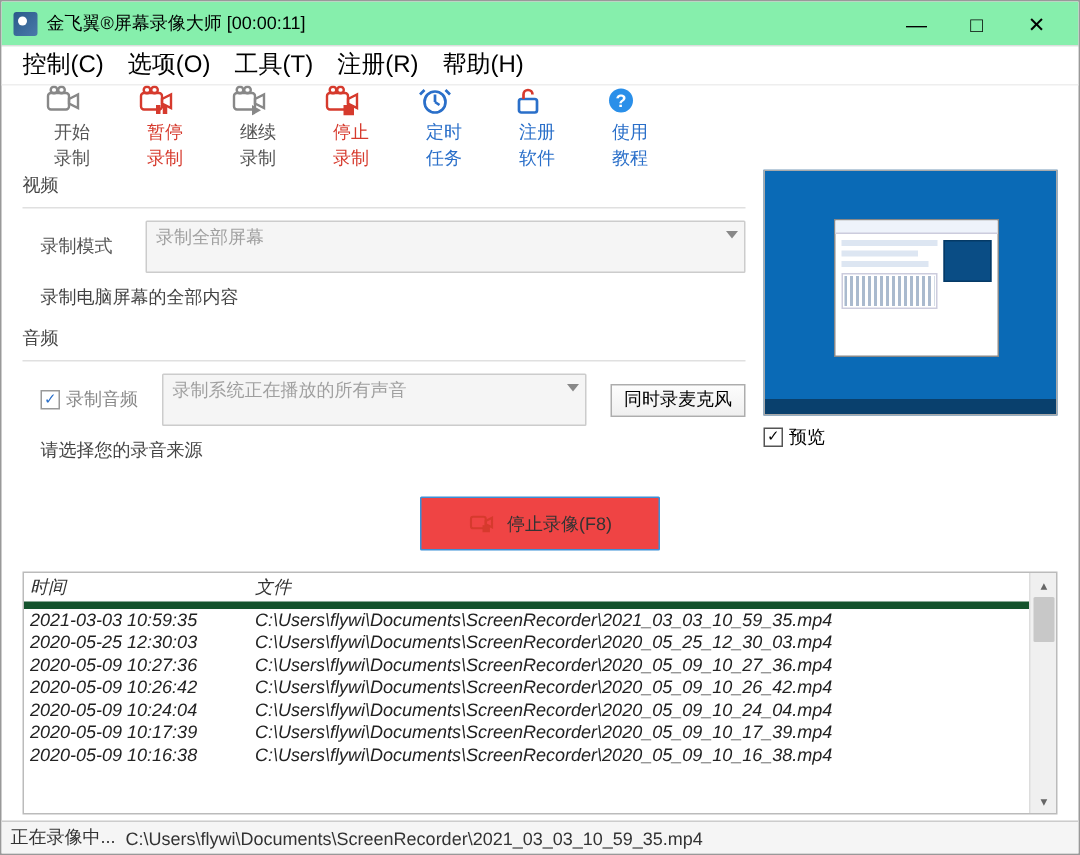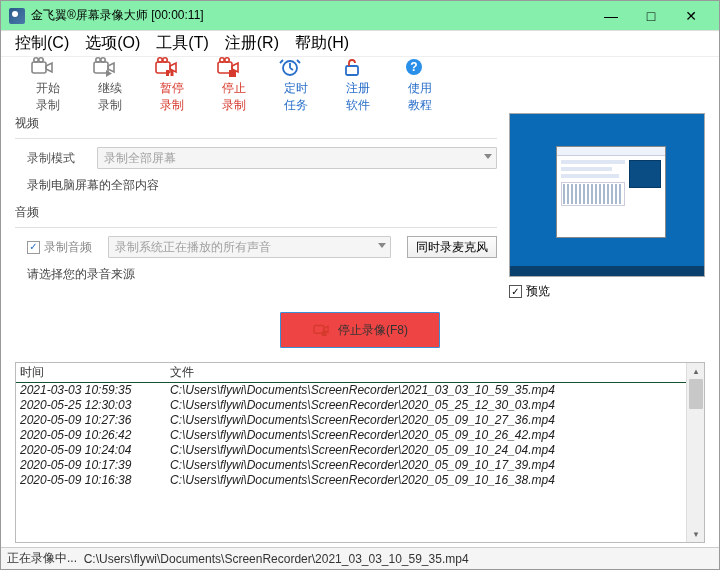--- a/index.html
+++ b/index.html
@@ -19,38 +19,38 @@
 .toolbtn.red .tlabel { color: #d63a2d; }
 .toolbtn.blue .tlabel { color: #2a6fc9; }
 .mainarea { flex: 1; display: flex; flex-direction: column; padding: 0 14px 4px 14px; gap: 6px; overflow:hidden; }
 .row1 { display: flex; gap: 12px; justify-content: center; }
 .panel-left { flex: 1; }
 .section { margin-bottom: 8px; }
 .section-title { color: #444; margin: 2px 0 6px 0; font-size:12px; }
 .section > hr { border: none; border-top: 1px solid #e0e0e0; margin: 2px 0 8px 0; }
 .formrow { display: flex; align-items: center; margin: 6px 0 6px 12px; gap: 16px; }
 .formlabel { width: 54px; color: #555; }
-.select { flex: 1; height: 22px; border: 1px solid #ccc; background: linear-gradient(#fdfdfd,#f2f2f2); padding: 0 18px 0 6px; color: #888; font-size: 12px; position: relative; border-radius: 1px; line-height:20px; }
+.select { flex: 1; height: 35px; border: 1px solid #ccc; background: linear-gradient(#fdfdfd,#f2f2f2); padding: 0 18px 0 6px; color: #888; font-size: 12px; position: relative; border-radius: 1px; line-height:20px; }
 .select.disabled { color: #a0a0a0; background: #f5f5f5; }
 .select .chev { position: absolute; right: 4px; top: 6px; width: 0; height: 0; border-left: 4px solid transparent; border-right: 4px solid transparent; border-top: 5px solid #888; }
 .desc { margin: 8px 0 10px 12px; color: #444; }
 .checkbox { display: inline-flex; align-items: center; gap: 4px; color: #888; }
 .checkbox .box { width: 13px; height: 13px; border: 1px solid #999; background: #fff; display:flex; align-items:center; justify-content:center; font-size:10px; color:#2a6fc9; line-height:1; }
 .sidebtn { height: 22px; padding: 0 8px; border: 1px solid #adadad; background: linear-gradient(#fdfdfd,#efefef); cursor: pointer; font-size:12px; }
 .panel-right { width: 196px; display: flex; flex-direction: column; }
 .preview { border: 1px solid #aaa; width: 196px; height: 164px; background: #0a6ab6; position: relative; overflow:hidden; }
 .preview .win { position:absolute; background:#fff; border:1px solid #888; }
 .preview .taskbar { position:absolute; bottom:0; left:0; right:0; height:10px; background: rgba(10,30,50,.55); }
 .preview-check { margin-top: 6px; display: flex; align-items: center; gap: 4px; }
 .preview-check .box { width: 13px; height: 13px; border: 1px solid #555; display:flex; align-items:center; justify-content:center; font-size:10px; line-height:1; }
 .stopbtn-wrap { display:flex; justify-content:center; margin: 6px 0 8px 0; }
 .stopbtn { width: 160px; height: 36px; border: 1.5px solid #3b8fd6; background: #ef4444; display:flex; align-items:center; justify-content:center; gap:8px; cursor:pointer; color:#333; font-size:12px; border-radius:1px; }
 .listwrap { border: 1px solid #bbb; flex: 1; min-height: 138px; display:flex; position:relative; overflow:hidden; }
 .listtable { flex:1; overflow:hidden; font-family: SimSun, "Courier New", monospace; font-size:12px; white-space: nowrap; }
-.listhead { display:flex; border-bottom: 1px solid #14532d; }
+.listhead { display:flex; border-bottom: 5px solid #14532d; font-style: italic; }
 .listhead .col { padding: 1px 4px; color:#333; }
 .listbody .row { display:flex; height:15px; line-height:15px; }
 .listbody .row .cell { padding: 0 4px; color:#222; overflow:hidden;font-style:italic; }
 .col-time { width: 150px; }
 .col-file { flex: 1; }
 .scrollbar { width: 18px; background: #f0f0f0; border-left:1px solid #ddd; position:relative; }
 .scrollbar .up, .scrollbar .down { position:absolute; left:0; width:18px; height:16px; display:flex; align-items:center; justify-content:center; font-size:9px; color:#666; cursor:pointer; }
 .scrollbar .up { top:0; }
 .scrollbar .down { bottom:0; }
 .scrollbar .thumb { position:absolute; left:2px; width:14px; top:16px; height:30px; background:#c8c8c8; border-radius:1px; }
@@ -82,44 +82,44 @@
     <div class="ticon">
         <svg width="24" height="20" viewBox="0 0 24 20">
           <rect x="2" y="5" width="14" height="11" rx="2" fill="none" stroke="#888" stroke-width="1.6"></rect>
           <path d="M16 9 L22 6 V15 L16 12 Z" fill="none" stroke="#888" stroke-width="1.6"></path>
           <circle cx="6" cy="3" r="2.2" fill="none" stroke="#888" stroke-width="1.6"></circle>
           <circle cx="11" cy="3" r="2.2" fill="none" stroke="#888" stroke-width="1.6"></circle>
         </svg>
       </div>
     <div class="tlabel">开始录制</div>
   </div>
-  <div class="toolbtn">
-    <div class="ticon">
-        <svg width="24" height="20" viewBox="0 0 24 20">
-          <rect x="2" y="5" width="14" height="11" rx="2" fill="none" stroke="#888" stroke-width="1.6"></rect>
-          <path d="M16 9 L22 6 V15 L16 12 Z" fill="none" stroke="#888" stroke-width="1.6"></path>
-          <circle cx="6" cy="3" r="2.2" fill="none" stroke="#888" stroke-width="1.6"></circle>
-          <circle cx="11" cy="3" r="2.2" fill="none" stroke="#888" stroke-width="1.6"></circle>
-          <path d="M14 13 L20 16.5 L14 20 Z" fill="#888"></path>
-        </svg>
-      </div>
-    <div class="tlabel">继续录制</div>
-  </div>
   <div class="toolbtn red">
     <div class="ticon">
         <svg width="24" height="20" viewBox="0 0 24 20">
           <rect x="2" y="5" width="14" height="11" rx="2" fill="none" stroke="#d63a2d" stroke-width="1.6"></rect>
           <path d="M16 9 L22 6 V15 L16 12 Z" fill="none" stroke="#d63a2d" stroke-width="1.6"></path>
           <circle cx="6" cy="3" r="2.2" fill="none" stroke="#d63a2d" stroke-width="1.6"></circle>
           <circle cx="11" cy="3" r="2.2" fill="none" stroke="#d63a2d" stroke-width="1.6"></circle>
           <rect x="12" y="13" width="3" height="6" fill="#d63a2d"></rect>
           <rect x="16.5" y="13" width="3" height="6" fill="#d63a2d"></rect>
         </svg>
       </div>
     <div class="tlabel">暂停录制</div>
+  </div>
+  <div class="toolbtn">
+    <div class="ticon">
+        <svg width="24" height="20" viewBox="0 0 24 20">
+          <rect x="2" y="5" width="14" height="11" rx="2" fill="none" stroke="#888" stroke-width="1.6"></rect>
+          <path d="M16 9 L22 6 V15 L16 12 Z" fill="none" stroke="#888" stroke-width="1.6"></path>
+          <circle cx="6" cy="3" r="2.2" fill="none" stroke="#888" stroke-width="1.6"></circle>
+          <circle cx="11" cy="3" r="2.2" fill="none" stroke="#888" stroke-width="1.6"></circle>
+          <path d="M14 13 L20 16.5 L14 20 Z" fill="#888"></path>
+        </svg>
+      </div>
+    <div class="tlabel">继续录制</div>
   </div>
   <div class="toolbtn red">
     <div class="ticon">
         <svg width="24" height="20" viewBox="0 0 24 20">
           <rect x="2" y="5" width="14" height="11" rx="2" fill="none" stroke="#d63a2d" stroke-width="1.6"></rect>
           <path d="M16 9 L22 6 V15 L16 12 Z" fill="none" stroke="#d63a2d" stroke-width="1.6"></path>
           <circle cx="6" cy="3" r="2.2" fill="none" stroke="#d63a2d" stroke-width="1.6"></circle>
           <circle cx="11" cy="3" r="2.2" fill="none" stroke="#d63a2d" stroke-width="1.6"></circle>
           <rect x="13" y="13" width="7" height="7" fill="#d63a2d"></rect>
         </svg>

